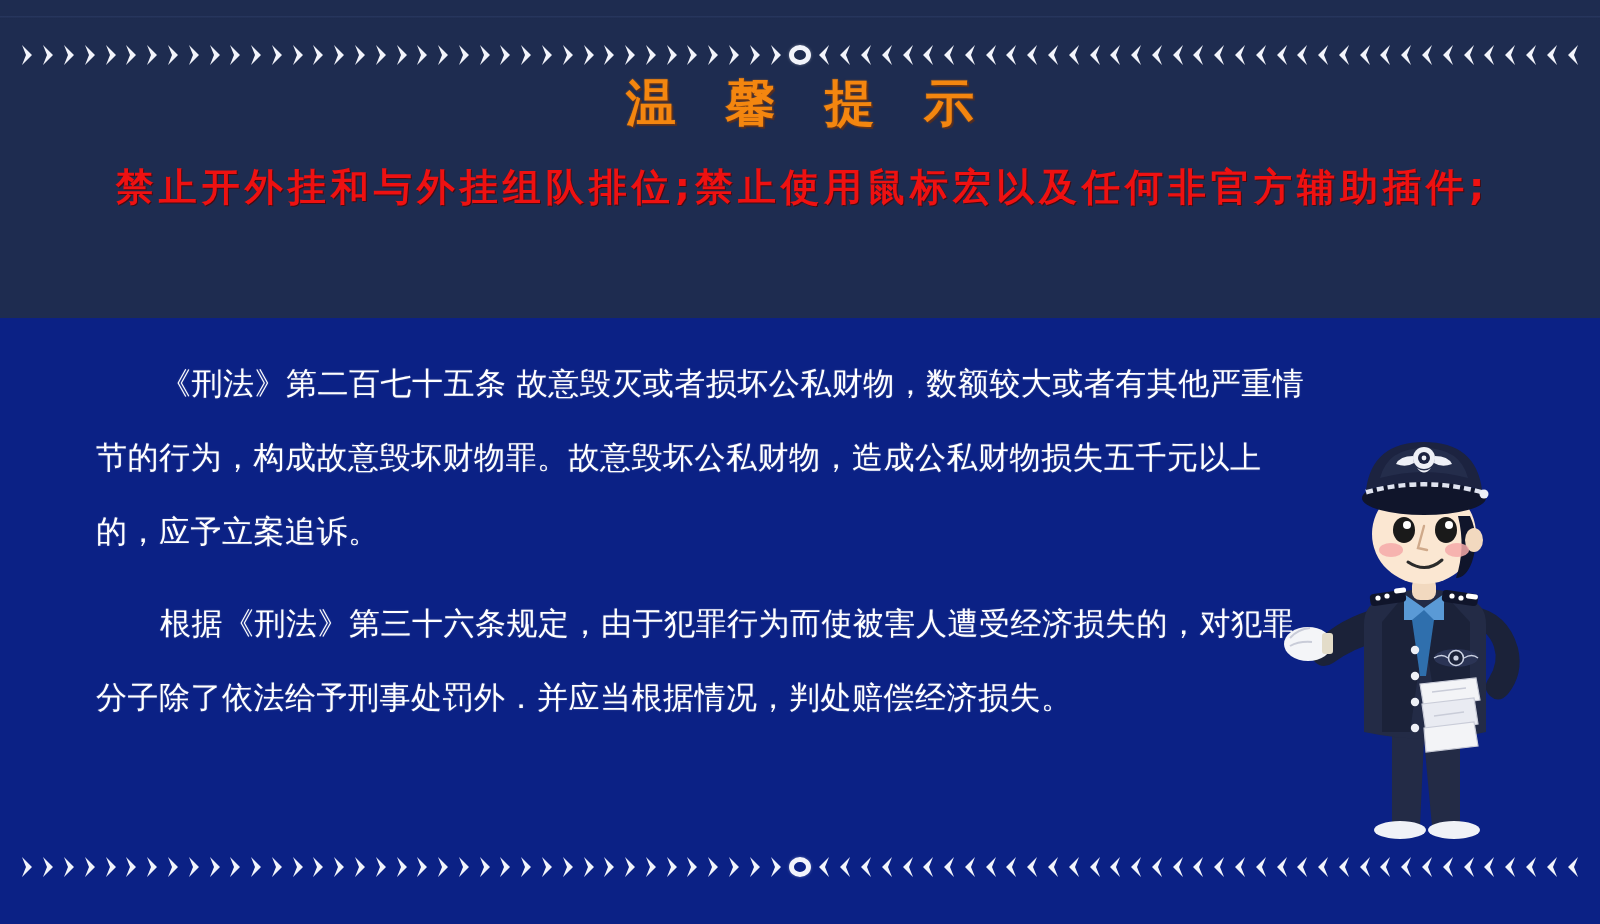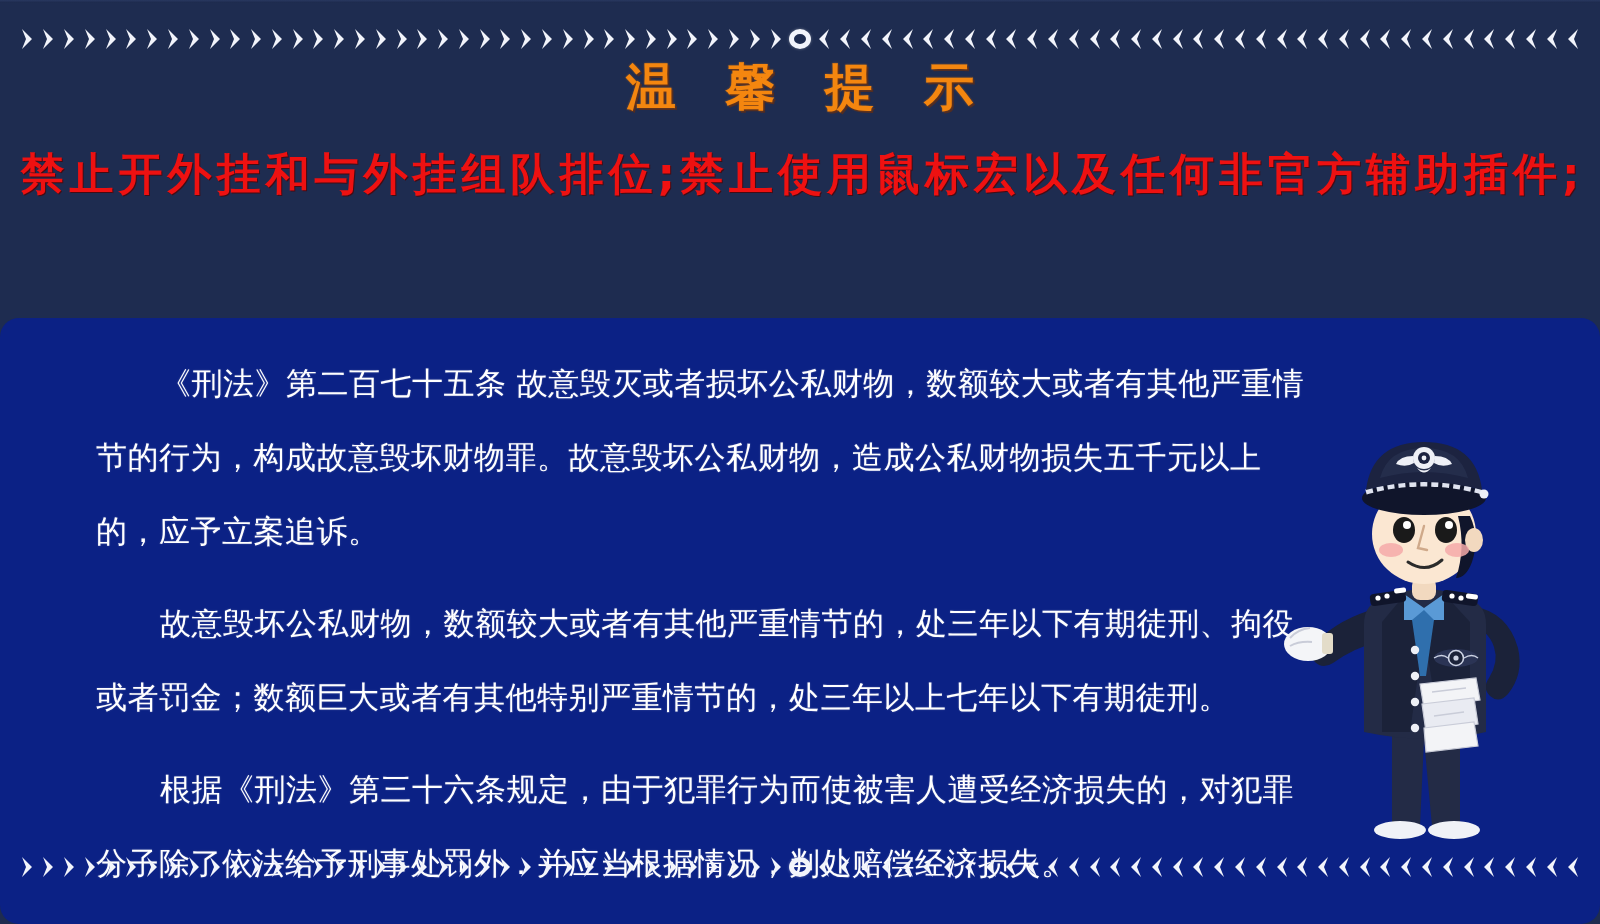--- a/index.html
+++ b/index.html
@@ -6,36 +6,35 @@
   html,body{margin:0;padding:0;}
   body{
     width:1600px;height:924px;overflow:hidden;
     font-family:"DejaVu Sans","Liberation Sans",sans-serif;
     background:#1e2c50;
   }
   #page{position:relative;width:1600px;height:924px;overflow:hidden;background:#1e2c50;}
 
   
   .band-top{
-    position:absolute;left:0;top:0;width:1600px;height:333px;
+    position:absolute;left:0;top:16px;width:1600px;height:333px;
     background:#1e2c50;
     overflow:hidden;
   }
   .band-top .hairline{
     position:absolute;left:0;top:0;width:100%;height:3px;
     background:linear-gradient(#2a3a63,#1b284a);
     opacity:.85;
   }
 
   
   .band-bottom{
     position:absolute;left:0;top:318px;width:1600px;height:606px;
     background:#0b2185;
     overflow:hidden;
-    border-radius:19px;
   }
 
   
   .chev-row{
     position:absolute;left:0;width:1600px;height:34px;
     display:flex;align-items:center;justify-content:center;
     pointer-events:none;
   }
   .chev-row.top{top:22px;}
   .chev-row.bottom{top:532px;}
@@ -64,21 +63,21 @@
     text-shadow:2px 2px 0 rgba(120,45,0,.55), 0 0 2px rgba(244,134,15,.6);
   }
 
   
   .warn{
     position:absolute;left:0;width:1600px;text-align:center;
     font-weight:bold;line-height:1;
     white-space:nowrap;
   }
   .warn-1{
-    top:152px;font-size:44px;color:#EE1111;
+    top:152px;font-size:38px;color:#EE1111;
     letter-spacing:5px;text-indent:5px;
     text-shadow:1px 1px 0 rgba(80,0,0,.75);
   }
   .warn-2{
     top:209px;font-size:34px;color:#FFD400;
     letter-spacing:5px;text-indent:5px;
     text-shadow:1px 1px 0 rgba(90,60,0,.75);
   }
   .warn-3{
     top:268px;font-size:32px;color:#FFD400;
@@ -493,21 +492,20 @@
 
     <div class="title">温 馨 提 示</div>
 
     <div class="warn warn-1">禁止开外挂和与外挂组队排位;禁止使用鼠标宏以及任何非官方辅助插件;</div>
   </div>
 
   <div class="band-bottom">
 
     <div class="legal">
       <p>《刑法》第二百七十五条  故意毁灭或者损坏公私财物，数额较大或者有其他严重情节的行为，构成故意毁坏财物罪。故意毁坏公私财物，造成公私财物损失五千元以上的，应予立案追诉。</p>
-      <p>故意毁坏公私财物，数额较大或者有其他严重情节的，处三年以下有期徒刑、拘役或者罚金；数额巨大或者有其他特别严重情节的，处三年以上七年以下有期徒刑。</p>
       <p>根据《刑法》第三十六条规定，由于犯罪行为而使被害人遭受经济损失的，对犯罪分子除了依法给予刑事处罚外．并应当根据情况，判处赔偿经济损失。</p>
     </div>
 
     <div class="officer">
       <svg viewBox="0 0 300 440" xmlns="http://www.w3.org/2000/svg">
 
         <path d="M118 300 L118 404 L146 404 L150 318 L158 404 L186 404 L186 300 Z" fill="#232b46"></path>
 
         <ellipse cx="126" cy="408" rx="26" ry="9" fill="#f0f2f7"></ellipse>
         <ellipse cx="180" cy="408" rx="26" ry="9" fill="#f0f2f7"></ellipse>

